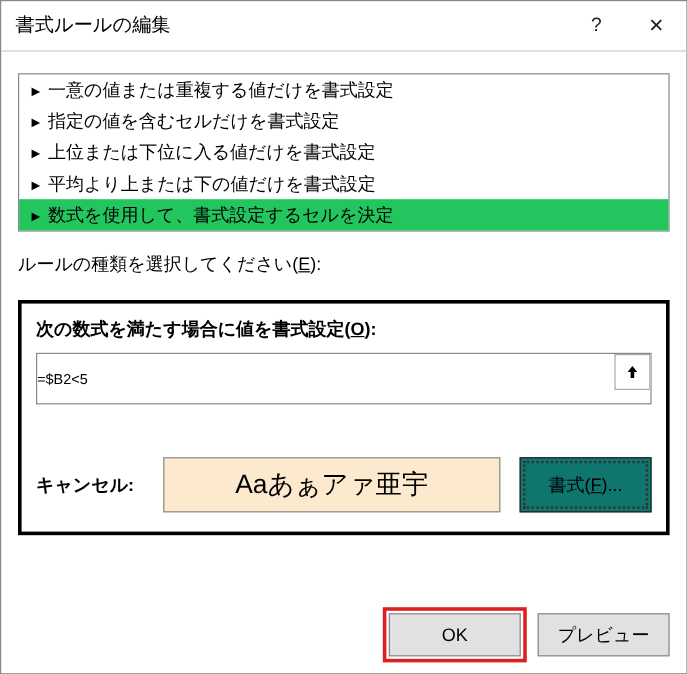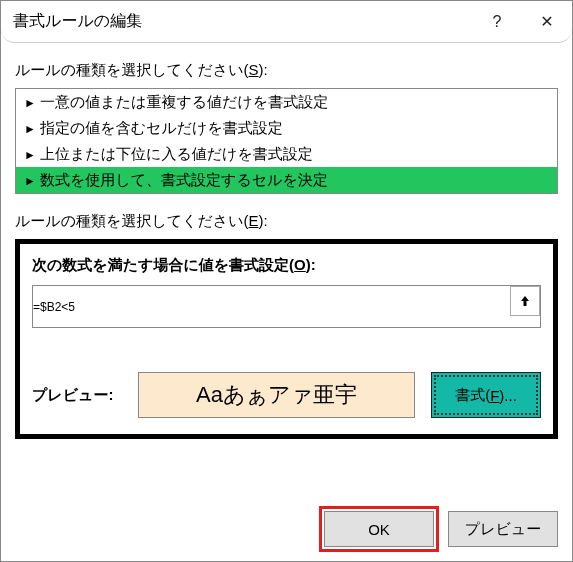--- a/index.html
+++ b/index.html
@@ -18,21 +18,20 @@
     background: #fff;
     display: flex;
     flex-direction: column;
   }
   .titlebar {
     height: 42px;
     display: flex;
     align-items: center;
     padding: 0 0 0 12px;
     border-bottom: 1px solid #ccc;
-    border-radius: 14px;
   }
   .titlebar-title {
     flex: 1;
     font-size: 16px;
   }
   .titlebar-btn {
     width: 50px;
     height: 42px;
     display: flex;
     align-items: center;
@@ -67,22 +66,22 @@
     width: 12px;
     margin-right: 4px;
     font-size: 12px;
     color: #000;
     vertical-align: middle;
   }
   .edit-section {
     margin-top: 18px;
   }
   .rule-content-box {
-    margin-top: 8px;
-    border: 5px solid #000000;
+    margin-top: 20px;
+    border: 3px solid #000000;
     padding: 12px 12px 16px 12px;
   }
   .formula-label {
     font-weight: bold;
     margin-bottom: 10px;
   }
   .formula-row {
     position: relative;
     display: flex;
   }
@@ -127,21 +126,21 @@
     justify-content: center;
     font-size: 22px;
   }
   .format-button {
     height: 46px;
     min-width: 110px;
     padding: 0 14px;
     border: 1px solid #222;
     outline: 2px dotted #333;
     outline-offset: -5px;
-    background: #14b8a6;
+    background: #0f766e;
     display: flex;
     align-items: center;
     justify-content: center;
     font-size: 15px;
   }
   .button-row {
     display: flex;
     justify-content: flex-end;
     gap: 14px;
     padding: 14px 14px 14px 0;
@@ -172,28 +171,26 @@
     <div class="titlebar-btn">
       <span>?</span>
     </div>
     <div class="titlebar-btn">
       <span>✕</span>
     </div>
   </div>
 
   <div class="content">
 
-    <div class="section-label">
-      <span>ルールの種類を選択してください(</span><span class="underline">S</span><span>):</span>
-    </div>
 
     <div class="rule-type-list">
       <div class="rule-type-item"><span class="arrow">►</span><span>一意の値または重複する値だけを書式設定</span></div>
       <div class="rule-type-item"><span class="arrow">►</span><span>指定の値を含むセルだけを書式設定</span></div>
       <div class="rule-type-item"><span class="arrow">►</span><span>上位または下位に入る値だけを書式設定</span></div>
+      <div class="rule-type-item"><span class="arrow">►</span><span>平均より上または下の値だけを書式設定</span></div>
       <div class="rule-type-item selected"><span class="arrow">►</span><span>数式を使用して、書式設定するセルを決定</span></div>
     </div>
 
     <div class="edit-section">
       <div class="section-label">
         <span>ルールの種類を選択してください(</span><span class="underline">E</span><span>):</span>
       </div>
 
       <div class="rule-content-box">
         <div class="formula-label">
@@ -202,21 +199,21 @@
         <div class="formula-row">
           <input class="formula-input" type="text" value="=$B2&lt;5" style="">
           <div class="ref-button">
             <svg width="14" height="14" viewBox="0 0 14 14">
               <path d="M7 2 L3 7 L5.5 7 L5.5 12 L8.5 12 L8.5 7 L11 7 Z" fill="#000"></path>
             </svg>
           </div>
         </div>
 
         <div class="preview-row">
-          <div class="preview-label">プレビュー:</div>
+          <div class="preview-label">キャンセル:</div>
           <div class="preview-box">
             <span>Aaあぁアァ亜宇</span>
           </div>
           <div class="format-button">
             <span>書式(</span>
               <span class="underline">F</span>
               <span>)...</span>
           </div>
         </div>
       </div>

